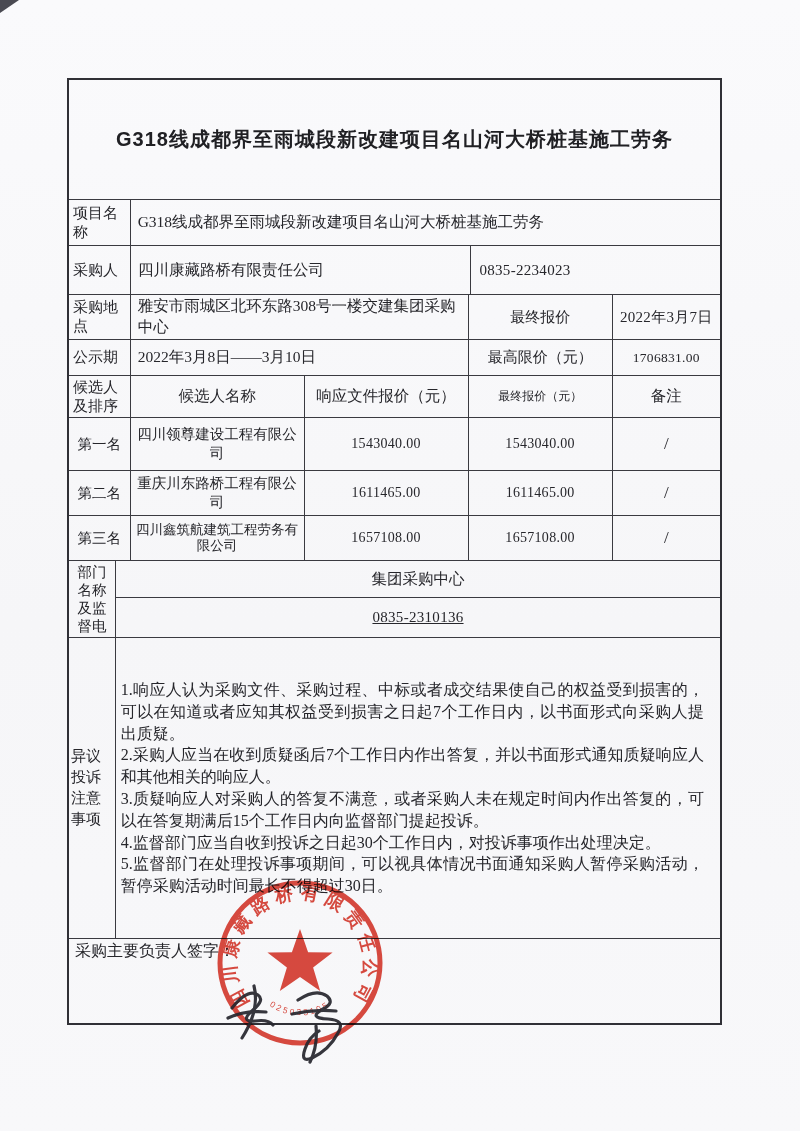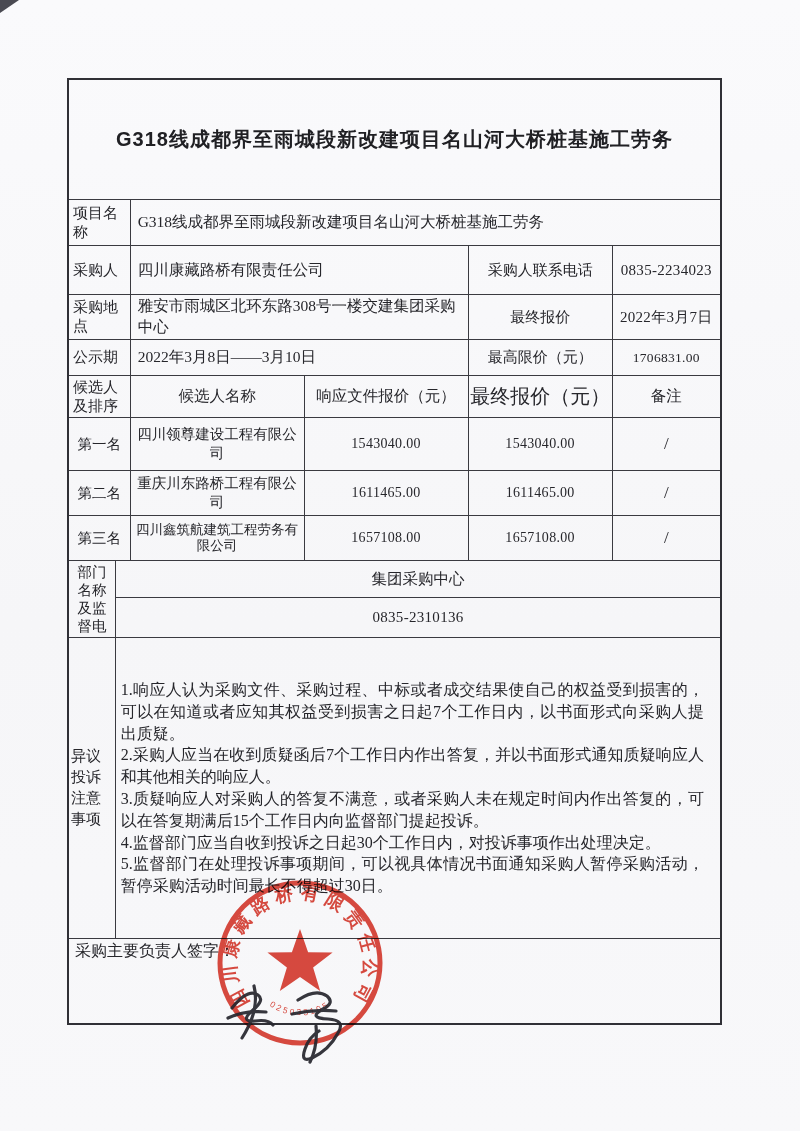--- a/index.html
+++ b/index.html
@@ -41,21 +41,21 @@
   }
   .num{ font-size:15px; letter-spacing:0.3px; }
   .notes-cell{
     flex-direction:column; align-items:flex-start; justify-content:center;
     padding:6px 16px 6px 5px;
     font-family:Liberation Serif, serif;
   }
   .note-line{ font-size:16px; line-height:21.8px; text-align:justify; }
   .sub-split{ flex:1; display:flex; flex-direction:column; border-left:1.5px solid #3a3a40; }
   .sub-cell{ display:flex; align-items:center; justify-content:center; }
-  .sub-cell + .sub-cell{ border-top:1.5px solid #3a3a40; }
+  .sub-cell + .sub-cell{ border-top:1.5px solid #3a3a40;text-decoration:underline; }
   .sig-row{ padding:2px 6px; font-size:16px; }
   .seal{
     position:absolute; left:214px; top:877px;
     width:172px; height:172px;
     mix-blend-mode:multiply; opacity:0.9;
     pointer-events:none;
   }
   .signature{
     position:absolute; left:220px; top:966px;
     width:150px; height:100px;
@@ -75,21 +75,20 @@
     </div>
 
     <div class="row" style="height:46px">
       <div class="c label-cell" style="width:61px">项目名称</div>
       <div class="c val-left" style="width:594px">G318线成都界至雨城段新改建项目名山河大桥桩基施工劳务</div>
     </div>
 
     <div class="row" style="height:49px">
       <div class="c label-cell" style="width:61px">采购人</div>
       <div class="c val-left" style="width:340px">四川康藏路桥有限责任公司</div>
-      <div class="c center" style="width:145px;font-size:15px">采购人联系电话</div>
       <div class="c center num" style="width:109px">0835-2234023</div>
     </div>
 
     <div class="row" style="height:45px">
       <div class="c label-cell" style="width:61px">采购地点</div>
       <div class="c val-left" style="width:340px">雅安市雨城区北环东路308号一楼交建集团采购中心</div>
       <div class="c center" style="width:145px;font-size:15px">最终报价</div>
       <div class="c center num" style="width:109px">2022年3月7日</div>
     </div>
 
@@ -97,21 +96,21 @@
       <div class="c label-cell" style="width:61px">公示期</div>
       <div class="c val-left" style="width:340px">2022年3月8日——3月10日</div>
       <div class="c center" style="width:145px;font-size:15px">最高限价（元）</div>
       <div class="c center num" style="width:109px;font-size:13.5px">1706831.00</div>
     </div>
 
     <div class="row" style="height:42px">
       <div class="c label-cell" style="width:61px">候选人及排序</div>
       <div class="c center" style="width:175px;font-size:15.5px">候选人名称</div>
       <div class="c center" style="width:165px;font-size:15.5px">响应文件报价（元）</div>
-      <div class="c center" style="width:145px;font-size:20px">最终报价（元）</div>
+      <div class="c center" style="width:145px;font-size:12px">最终报价（元）</div>
       <div class="c center" style="width:109px;font-size:15.5px">备注</div>
     </div>
 
     <div class="row" style="height:53px">
       <div class="c center" style="width:61px;font-size:14.5px">第一名</div>
       <div class="c center" style="width:175px;font-size:14.5px;padding:2px 3px">四川领尊建设工程有限公司</div>
       <div class="c center num" style="width:165px;font-size:14px">1543040.00</div>
       <div class="c center num" style="width:145px;font-size:14px">1543040.00</div>
       <div class="c center" style="width:109px;font-size:17px">/</div>
     </div>

